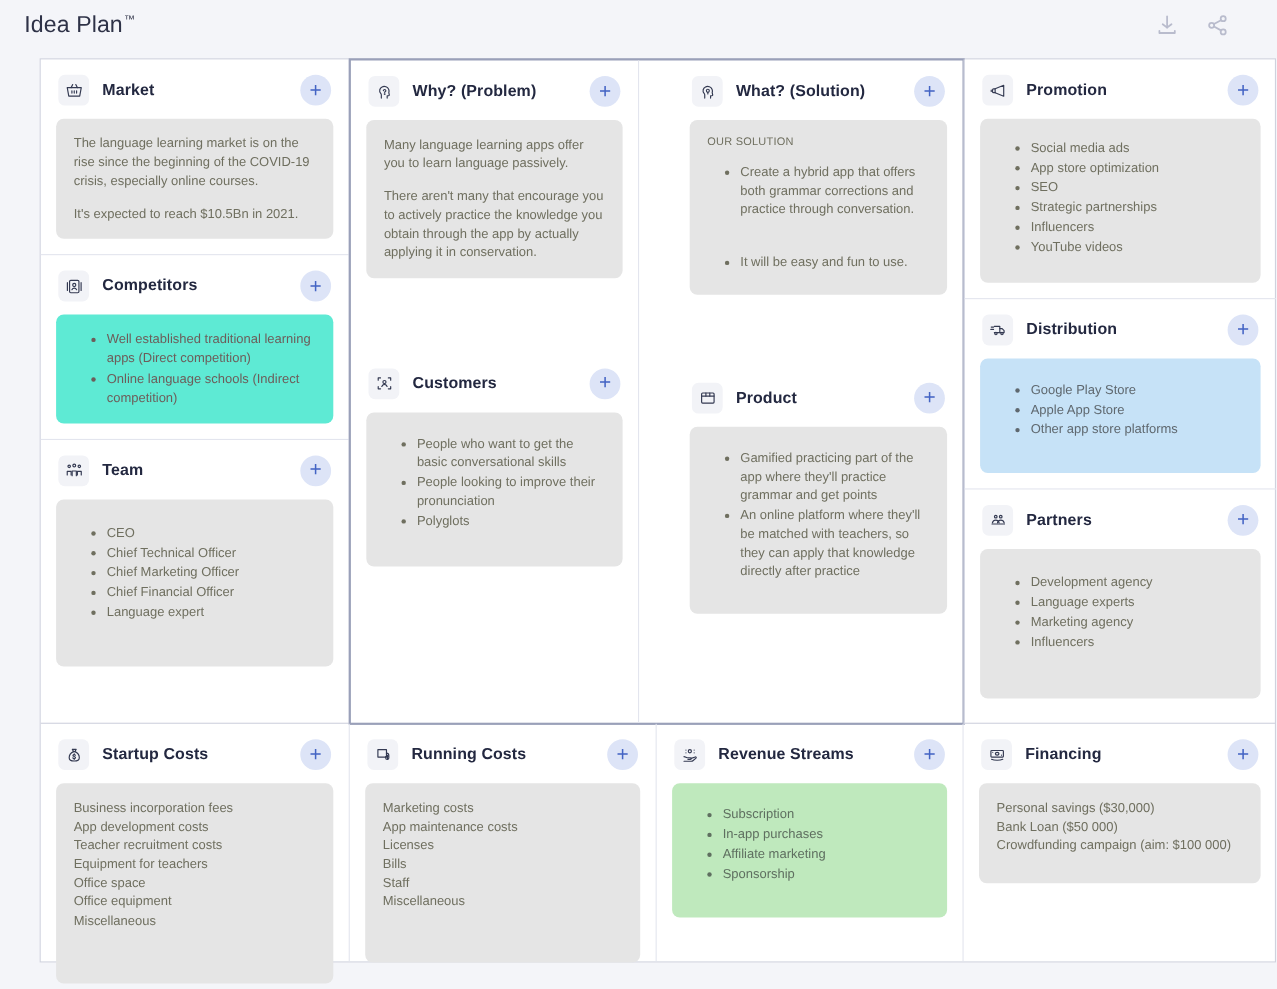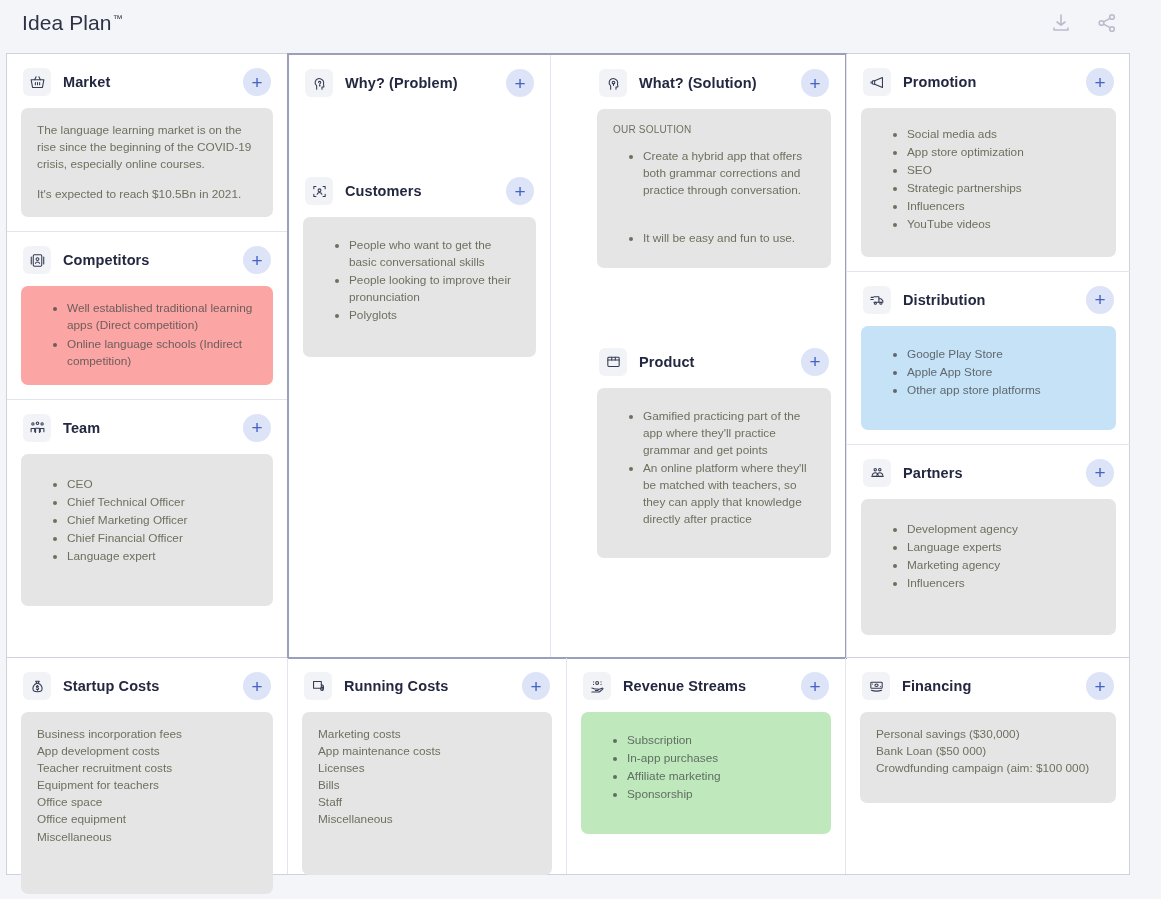--- a/index.html
+++ b/index.html
@@ -22,21 +22,21 @@
   }
   .app-title .tm {
     font-size: 10px; vertical-align: super; margin-left: 1px; color:#2e3247;
   }
   .topbar-actions { margin-left: auto; display: flex; align-items: center; gap: 22px; }
   .top-icon { width: 24px; height: 24px; color: #b9bccd; cursor: pointer; }
   .top-icon svg { display: block; width: 100%; height: 100%; }
 
   
   .board {
-    position: absolute; left: 6px; top: 53px;
+    position: absolute; left: 36px; top: 53px;
     width: 1124px; height: 822px;
     background: #ffffff;
     border: 1px solid #cfd2de;
     display: grid;
     grid-template-columns: 281px 279px 279px 284px;
     grid-template-rows: 604px 216px;
   }
   .col { display: flex; flex-direction: column; min-width: 0; }
   .col-sep { border-right: 1px solid #e3e5ee; }
   .row-sep { border-bottom: 1px solid #cfd2de; }
@@ -75,21 +75,21 @@
     font-size: 19px; line-height: 1; font-weight: 300; cursor: pointer;
     flex: 0 0 auto; user-select: none;
   }
   .card-body { padding: 0 14px 14px 14px; }
 
   .note {
     border-radius: 7px; padding: 14px 16px;
     font-size: 11.8px; line-height: 1.45; color: #6f6f66;
   }
   .note.yellow { background: #e5e5e5; color: #6f6f5f; }
-  .note.pink   { background: #fca5a5; color: #6d5d5a; }
+  .note.pink   { background: #5eead4; color: #6d5d5a; }
   .note.blue   { background: #c6e2f7; color: #5f686f; }
   .note.green  { background: #bfe9bd; color: #5f6f60; }
 
   .note ul { list-style: disc; padding-left: 30px; margin: 0; }
   .note li { margin: 0 0 1px 0; }
   .note .plain-line { white-space: nowrap; }
   .note p { margin: 0; }
   .note p + p { margin-top: 13px; }
   .note .heading { font-size: 10px; margin-bottom: 10px; letter-spacing:.2px; }
   .note .spacer { height: 30px; }
@@ -208,20 +208,26 @@
             <span class="head-icon">
               <svg viewBox="0 0 24 24" fill="none" stroke="currentColor" stroke-width="1.5" stroke-linecap="round" stroke-linejoin="round">
                 <path d="M15.5 20v-3h1.8c.6 0 1-.5.9-1.1l-.6-3c1-2.8-.4-6.3-3.6-7.4C10.4 4.2 6.8 6 6 9.3c-.5 2 .2 3.6 1.2 4.8.5.6.8 1.3.8 2.1V20"></path>
                 <path d="M10.6 10.4c.1-.8.8-1.4 1.6-1.4.9 0 1.6.7 1.6 1.5 0 1.1-1.5 1.2-1.5 2.4"></path>
                 <circle cx="12.3" cy="14.9" r=".5" fill="currentColor"></circle>
               </svg>
             </span>
             <span class="card-title">Why? (Problem)</span>
             <span class="add-btn">+</span>
           </div>
+          <div class="card-body">
+            <div class="note yellow">
+              <p>Many language learning apps offer you to learn language passively.</p>
+              <p>There aren't many that encourage you to actively practice the knowledge you obtain through the app by actually applying it in conservation.</p>
+            </div>
+          </div>
         </div>
 
         <div class="card" style="border-top:none;margin-top:54px;">
           <div class="card-head">
             <span class="head-icon">
               <svg viewBox="0 0 24 24" fill="none" stroke="currentColor" stroke-width="1.5" stroke-linecap="round" stroke-linejoin="round">
                 <path d="M4 8V5h3M20 8V5h-3M4 16v3h3M20 16v3h-3"></path>
                 <circle cx="12" cy="10.3" r="2"></circle>
                   <path d="M8.6 16c.6-1.8 1.9-2.7 3.4-2.7s2.8.9 3.4 2.7"></path>
               </svg>

